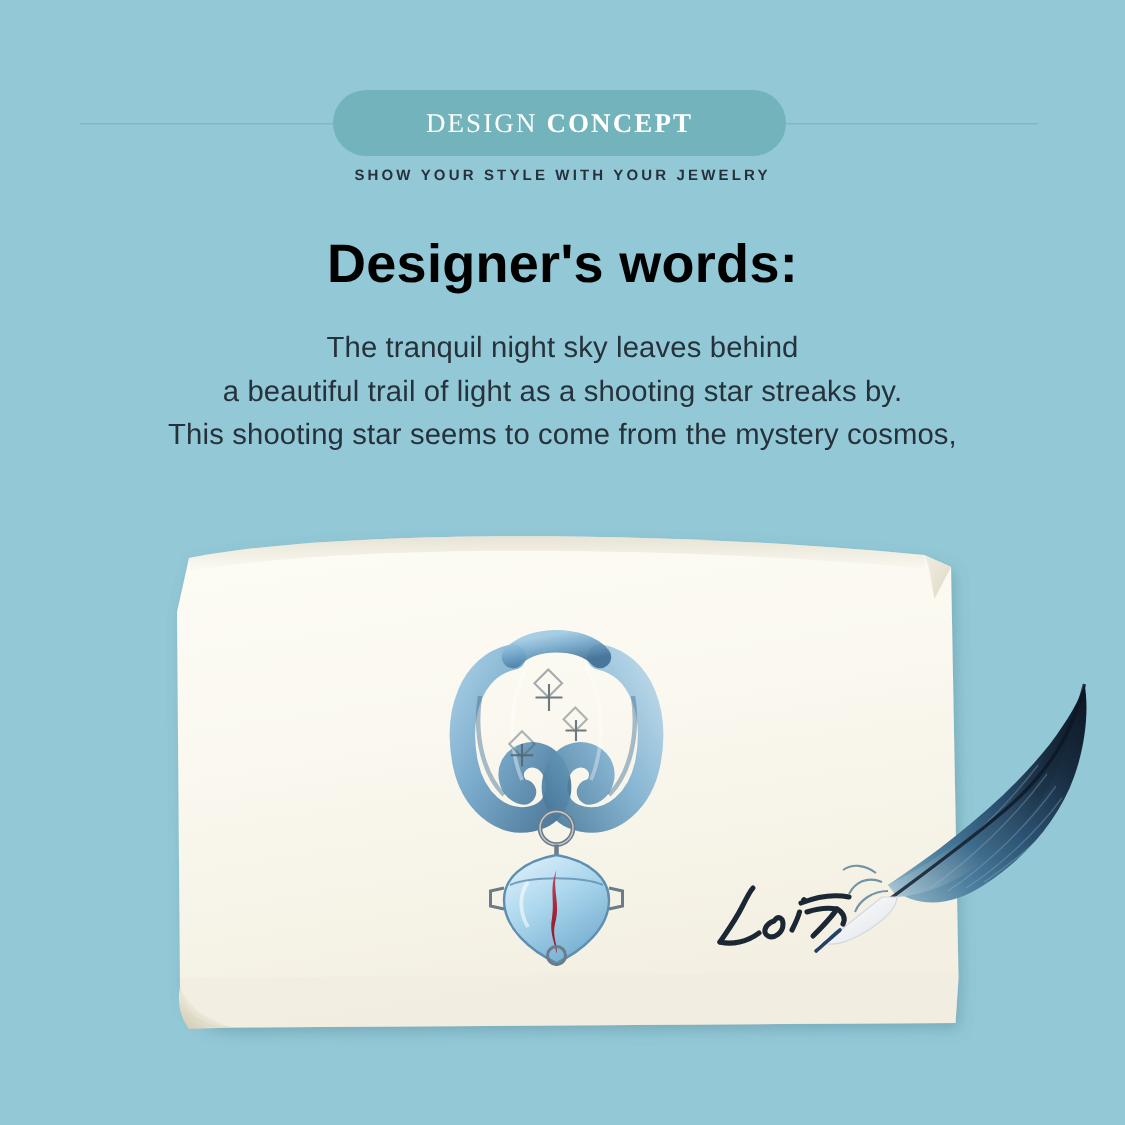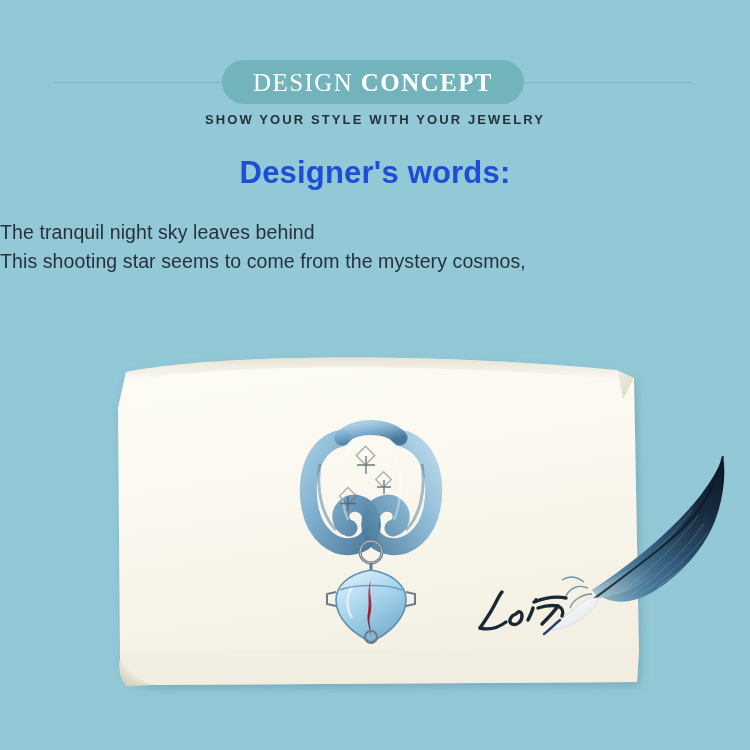--- a/index.html
+++ b/index.html
@@ -38,59 +38,60 @@
     width: 302px;
     height: 44px;
     border-radius: 22px;
     background: #72b3bc;
     display: flex;
     align-items: center;
     justify-content: center;
   }
   .pill-text {
     font-family: "Liberation Serif", serif;
-    font-size: 25px;
+    font-size: 18px;
     color: #ffffff;
     letter-spacing: 1.4px;
     white-space: nowrap;
     line-height: 1;
   }
   .pill-text .light { font-weight: 400; }
   .pill-text .bold  { font-weight: 700; }
 
   .subtitle {
     position: absolute;
     top: 112px;
     left: 0;
     width: 750px;
     text-align: center;
-    font-size: 13px;
+    font-size: 10px;
     font-weight: 700;
     letter-spacing: 2.1px;
     color: #26323b;
     white-space: nowrap;
   }
 
   .heading {
     position: absolute;
     top: 155px;
     left: 0;
     width: 750px;
     text-align: center;
-    font-size: 31px;
+    font-size: 36px;
     font-weight: 700;
-    color: #1d4ed8;
+    color: #000000;
     letter-spacing: 0.2px;
   }
 
   .body-copy {
     position: absolute;
     top: 218px;
     left: 0;
     width: 750px;
+    text-align: center;
     font-size: 19.5px;
     line-height: 29px;
     color: #26323b;
     letter-spacing: 0.1px;
   }
   .body-copy .line { display: block; white-space: nowrap; }
 
   
   #paper-wrap {
     position: absolute;
@@ -142,20 +143,21 @@
   <div class="pill">
     <span class="pill-text"><span class="light">DESIGN</span><span>&nbsp;</span><span class="bold">CONCEPT</span></span>
   </div>
 
   <div class="subtitle">SHOW YOUR STYLE WITH YOUR JEWELRY</div>
 
   <div class="heading">Designer's words:</div>
 
   <div class="body-copy">
     <span class="line">The tranquil night sky leaves behind</span>
+    <span class="line">a beautiful trail of light as a shooting star streaks by.</span>
     <span class="line">This shooting star seems to come from the mystery cosmos,</span>
   </div>
 
   <div id="paper-wrap">
     <svg id="paper-svg" viewBox="0 0 560 345" xmlns="http://www.w3.org/2000/svg">
       <defs>
         <linearGradient id="paperGrad" x1="0" y1="0" x2="0.25" y2="1">
           <stop offset="0%" stop-color="#fdfcf5"></stop>
           <stop offset="45%" stop-color="#faf8ef"></stop>
           <stop offset="100%" stop-color="#f3efe2"></stop>

